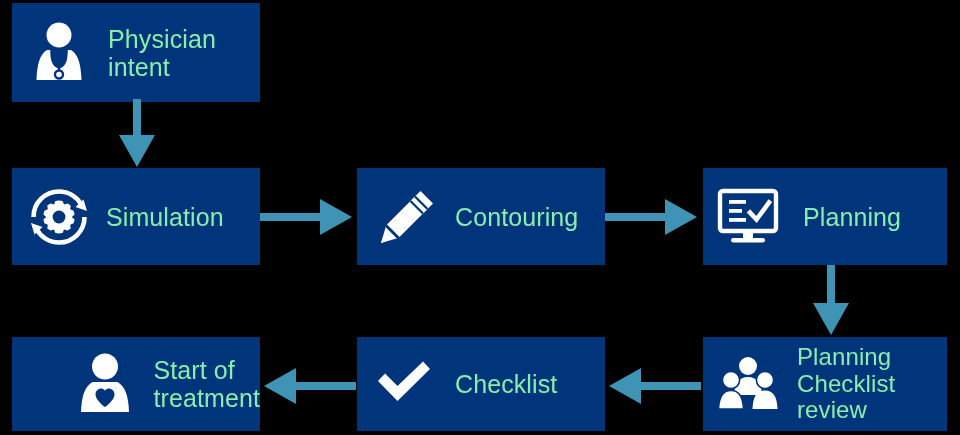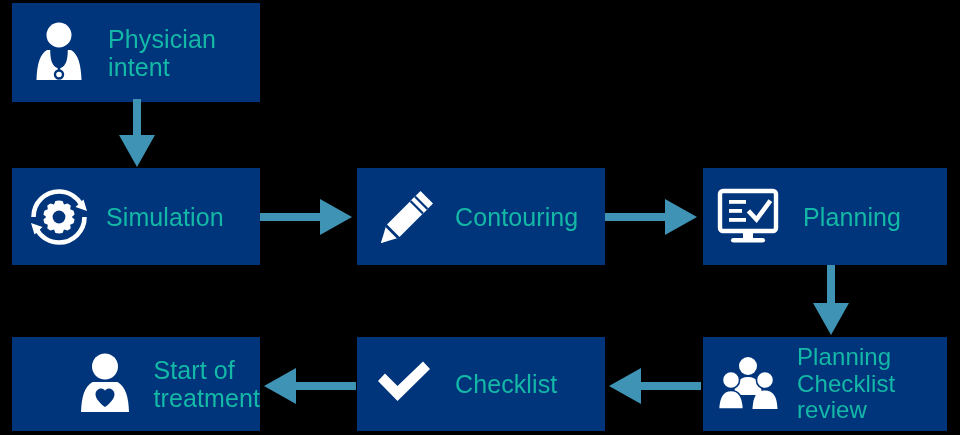--- a/index.html
+++ b/index.html
@@ -29,21 +29,21 @@
     align-items: center;
     box-sizing: border-box;
   }
   .node-icon {
     flex: 0 0 auto;
     display: flex;
     align-items: center;
     justify-content: center;
   }
   .node-label {
-    color: #14b8a6;
+    color: #86efac;
     font-size: 25px;
     line-height: 1.12;
     font-weight: 400;
     letter-spacing: 0.1px;
     white-space: pre-line;
   }
 
   
   #node-physician-intent {
     left: 12px;  top: 3px;   width: 248px; height: 99px;

